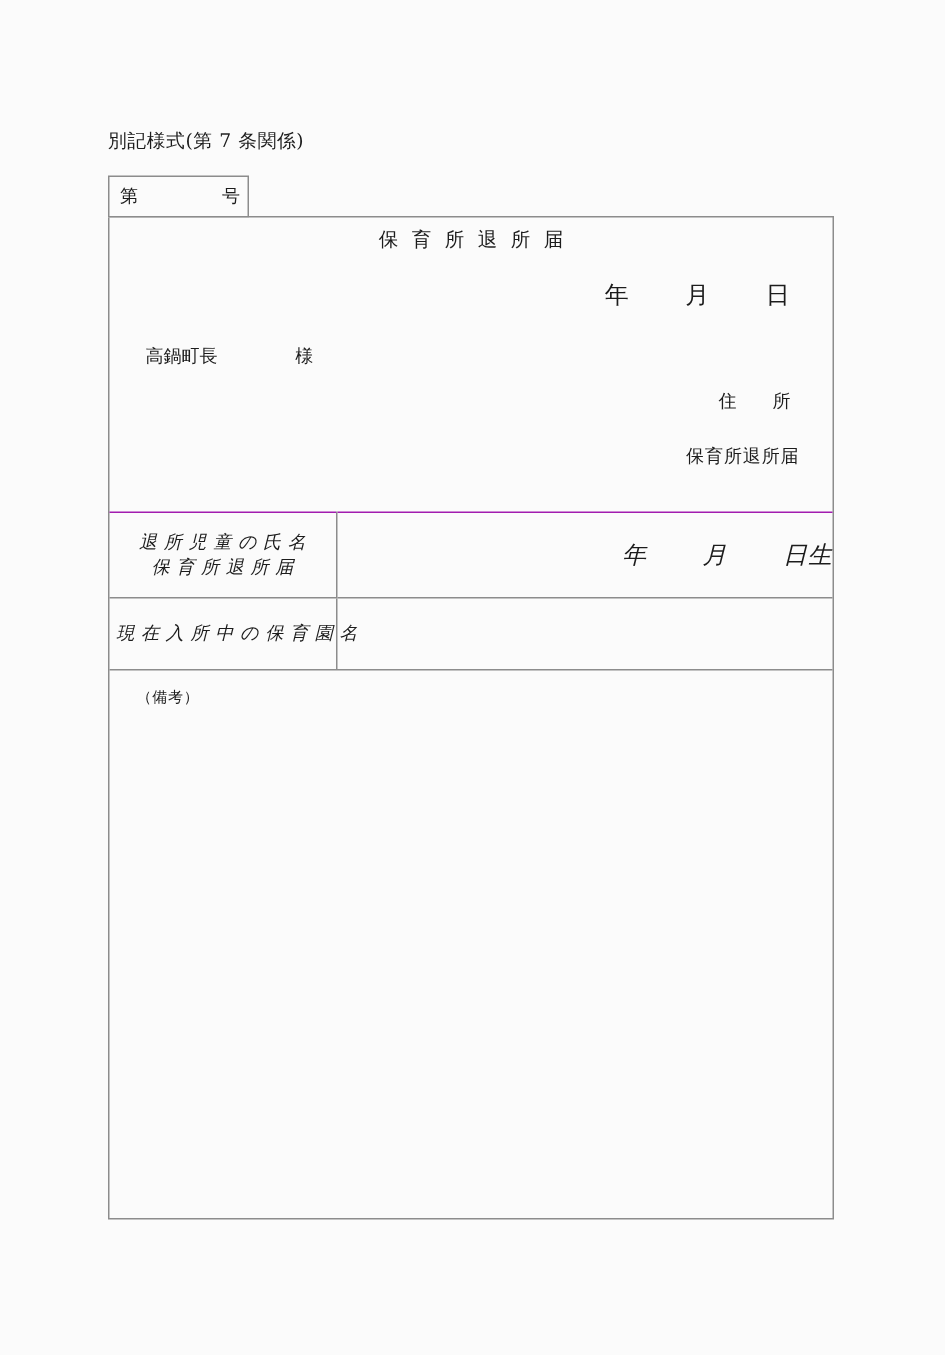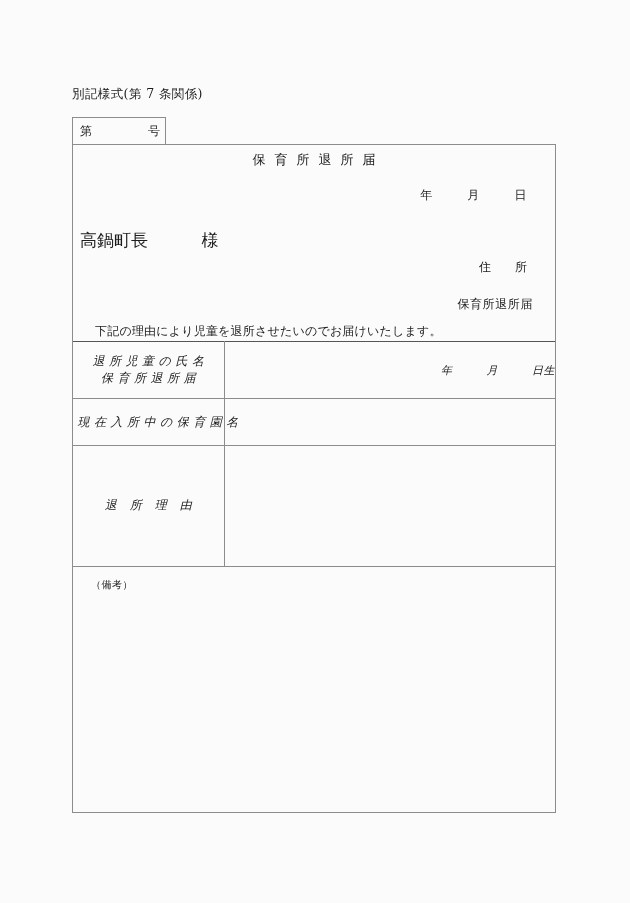--- a/index.html
+++ b/index.html
@@ -81,31 +81,31 @@
     text-align: center;
     font-size: 13px;
     letter-spacing: 9px;
     text-indent: 9px;
     white-space: nowrap;
   }
   .date-line {
     position: absolute;
     right: 28px;
     top: 42px;
-    font-size: 12px;
+    font-size: 16px;
     letter-spacing: 0.5px;
     white-space: nowrap;
   }
   .date-line span { display: inline-block; }
   .date-line .gap { width: 26px; }
   .addressee {
     position: absolute;
-    left: 7px;
+    left: 24px;
     top: 84px;
-    font-size: 17px;
+    font-size: 12px;
     white-space: nowrap;
   }
   .addressee .hon { margin-left: 48px; }
   .sig-address {
     position: absolute;
     right: 22px;
     top: 114px;
     font-size: 12px;
     letter-spacing: 6px;
     text-indent: 6px;
@@ -160,21 +160,21 @@
     white-space: nowrap;
   }
   .lbl .ln-wide {
     display: block;
     letter-spacing: 13px;
     text-indent: 13px;
     white-space: nowrap;
   }
   .val {
     position: relative;
-    font-size: 11px;
+    font-size: 16px;
     padding: 0 18px 0 10px;
   }
   .val .dob {
     display: block;
     text-align: right;
     letter-spacing: 0.5px;
     white-space: nowrap;
   }
   .val .dob .gap { display: inline-block; width: 26px; }
 
@@ -229,21 +229,20 @@
 
       <div class="addressee">
         <span>高鍋町長</span>
         <span class="hon">様</span>
       </div>
 
       <div class="sig-address">住　所</div>
 
       <div class="sig-name">保育所退所届</div>
 
-      <div class="statement">下記の理由により児童を退所させたいのでお届けいたします。</div>
     </div>
 
     <table class="field-table">
       <tbody>
           <tr class="r-name">
         <td class="lbl">
           <span class="ln">退所児童の氏名</span>
           <span class="ln">保育所退所届</span>
         </td>
         <td class="val">
@@ -258,26 +257,20 @@
       </tr>
 
       <tr class="r-nursery">
         <td class="lbl">
           <span class="ln">現在入所中の保育園名</span>
         </td>
         <td class="val"></td>
       </tr>
 
 
-      <tr class="r-reason">
-        <td class="lbl">
-          <span class="ln-wide">退所理由</span>
-        </td>
-        <td class="val"></td>
-      </tr>
     </tbody>
       </table>
 
     <div class="remarks">
       <div class="remarks-label">（備考）</div>
     </div>
 
   </div>
 </div>
 

